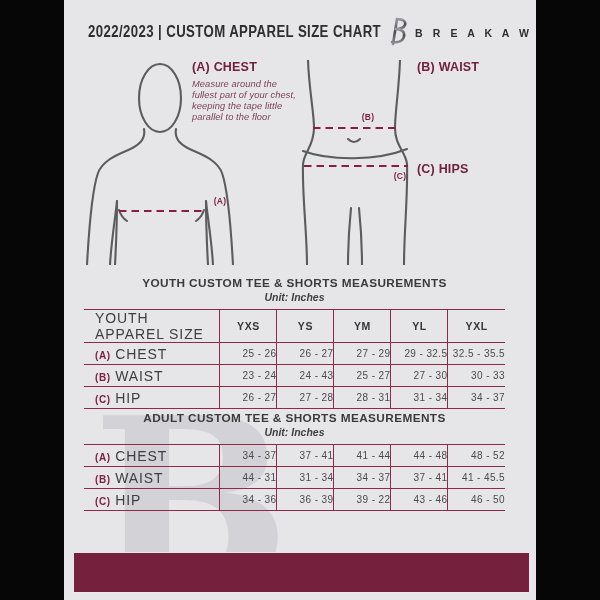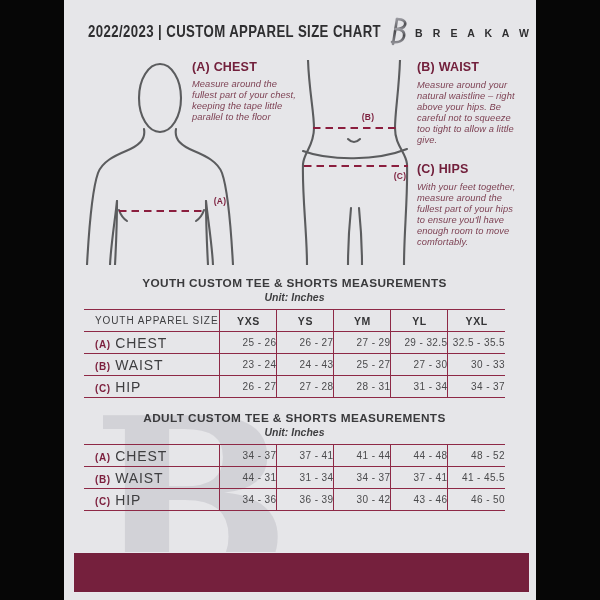--- a/index.html
+++ b/index.html
@@ -69,21 +69,21 @@
     margin-top: 6px;
   }
   col.c-label { width: 32.3%; }
   col.c-size  { width: 13.54%; }
   tr { border-top: 1.4px solid #8e2946; }
   tr.last { border-bottom: 1.4px solid #8e2946; }
   td, th { height: 22px; vertical-align: middle; font-weight: normal; }
   td.v, th.v { border-left: 1.4px solid #8e2946; text-align: center; }
   th.lbl, td.lbl { text-align: left; padding-left: 11px; }
   th.lbl {
-    font-size: 10px; color: #3e3e40; letter-spacing: 0.9px;
+    font-size: 14px; color: #3e3e40; letter-spacing: 0.9px;
   }
   th.v { font-size: 10.5px; font-weight: bold; color: #353537; letter-spacing: 0.6px; }
   td.v { font-size: 10px; color: #4a4a4c; letter-spacing: 0.4px; text-align: right; }
   td.lbl .key { font-size: 10px; font-weight: bold; color: #7c1f3d; letter-spacing: 0.6px; }
   td.lbl .nm  { font-size: 14px; color: #3e3e40; letter-spacing: 0.9px; }
   
   .footer-bar {
     position: absolute; left: 9px; top: 552px;
     width: 457px; height: 41px;
     background: #75203d;
@@ -150,24 +150,22 @@
     <line class="dash" x1="18" y1="68" x2="103" y2="68"></line>
     <line class="dash" x1="9" y1="106" x2="113" y2="106"></line>
   </svg>
   <div class="marker" style="left:291px; top:112px;">(B)</div>
   <div class="marker" style="left:323px; top:171px;">(C)</div>
 
   <div class="guide-h" style="left:128px; top:60px;">(A) CHEST</div>
   <div class="guide-p" style="left:128px; top:79px; width:105px;">Measure around the fullest part of your chest, keeping the tape little parallel to the floor</div>
 
   <div class="guide-h" style="left:353px; top:60px;">(B) WAIST</div>
-  <div class="guide-p" style="left:353px; top:80px; width:102px;">Measure around your natural waistline – right above your hips. Be careful not to squeeze too tight to allow a little give.</div>
 
   <div class="guide-h" style="left:353px; top:162px;">(C) HIPS</div>
-  <div class="guide-p" style="left:353px; top:182px; width:100px;">With your feet together, measure around the fullest part of your hips to ensure you'll have enough room to move comfortably.</div>
 
   <section class="tbl-sec" style="top:276px;">
     <div class="tbl-title">YOUTH CUSTOM TEE &amp; SHORTS MEASUREMENTS</div>
     <div class="tbl-unit">Unit: Inches</div>
     <table>
       <colgroup>
           <col class="c-label">
           <col class="c-size">
           <col class="c-size">
           <col class="c-size">
@@ -237,21 +235,21 @@
         <td class="v">44 - 31</td>
         <td class="v">31 - 34</td>
         <td class="v">34 - 37</td>
         <td class="v">37 - 41</td>
         <td class="v">41 - 45.5</td>
       </tr>
       <tr class="last">
         <td class="lbl"><span class="key">(C)</span> <span class="nm">HIP</span></td>
         <td class="v">34 - 36</td>
         <td class="v">36 - 39</td>
-        <td class="v">30 - 42</td>
+        <td class="v">39 - 22</td>
         <td class="v">43 - 46</td>
         <td class="v">46 - 50</td>
       </tr>
     </tbody>
       </table>
   </section>
 
   <div class="footer-bar"></div>
 </div>
 

